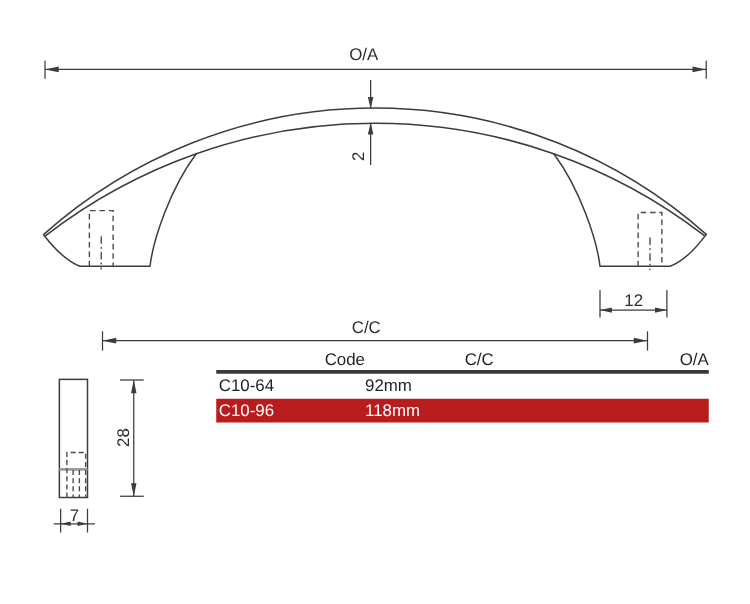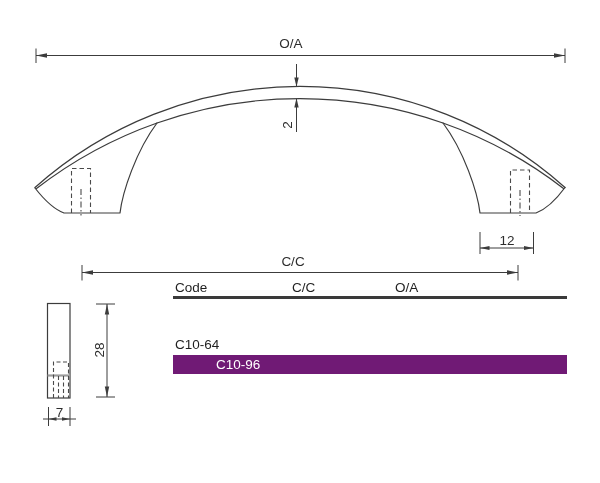--- a/index.html
+++ b/index.html
@@ -12,24 +12,24 @@
   svg text{
     font-family:"Liberation Sans", sans-serif;
     font-size:13.5px;fill:#2d2d2d;
   }
   
   .spec-table{
     position:absolute;left:173px;top:280px;width:394px;
     font-size:13.5px;color:#1f1f1f;
   }
   .spec-table .row{display:flex;align-items:center;}
-  .spec-table .thead{height:15px;line-height:15px;}
+  .spec-table .thead{height:15px;line-height:15px;text-align:right;}
   .spec-table .sep{height:3px;background:#3a3a3a;margin-top:1px;}
-  .spec-table .body-row{height:20px;line-height:20px;margin-top:36px;}
-  .spec-table .hl-row{height:19px;line-height:19px;background:#701a75;color:#ffffff;padding-left:41px;}
+  .spec-table .body-row{height:20px;line-height:20px;}
+  .spec-table .hl-row{height:19px;line-height:19px;background:#b91c1c;color:#ffffff;}
   .col-code{width:119px;padding-left:2px;box-sizing:border-box;}
   .col-cc{width:103px;}
   .col-oa{flex:1;}
 </style>
 </head>
 <body>
 
 <div class="canvas">
 
   <svg width="600" height="483" viewBox="0 0 600 483">
@@ -128,19 +128,21 @@
 
   <div class="spec-table">
     <div class="row thead">
       <span class="col-code">Code</span>
       <span class="col-cc">C/C</span>
       <span class="col-oa">O/A</span>
     </div>
     <div class="sep"></div>
     <div class="row body-row">
       <span class="col-code">C10-64</span>
+      <span class="col-oa">92mm</span>
     </div>
     <div class="row hl-row">
       <span class="col-code">C10-96</span>
+      <span class="col-oa">118mm</span>
     </div>
   </div>
 
 </div>
 
 </body></html>

